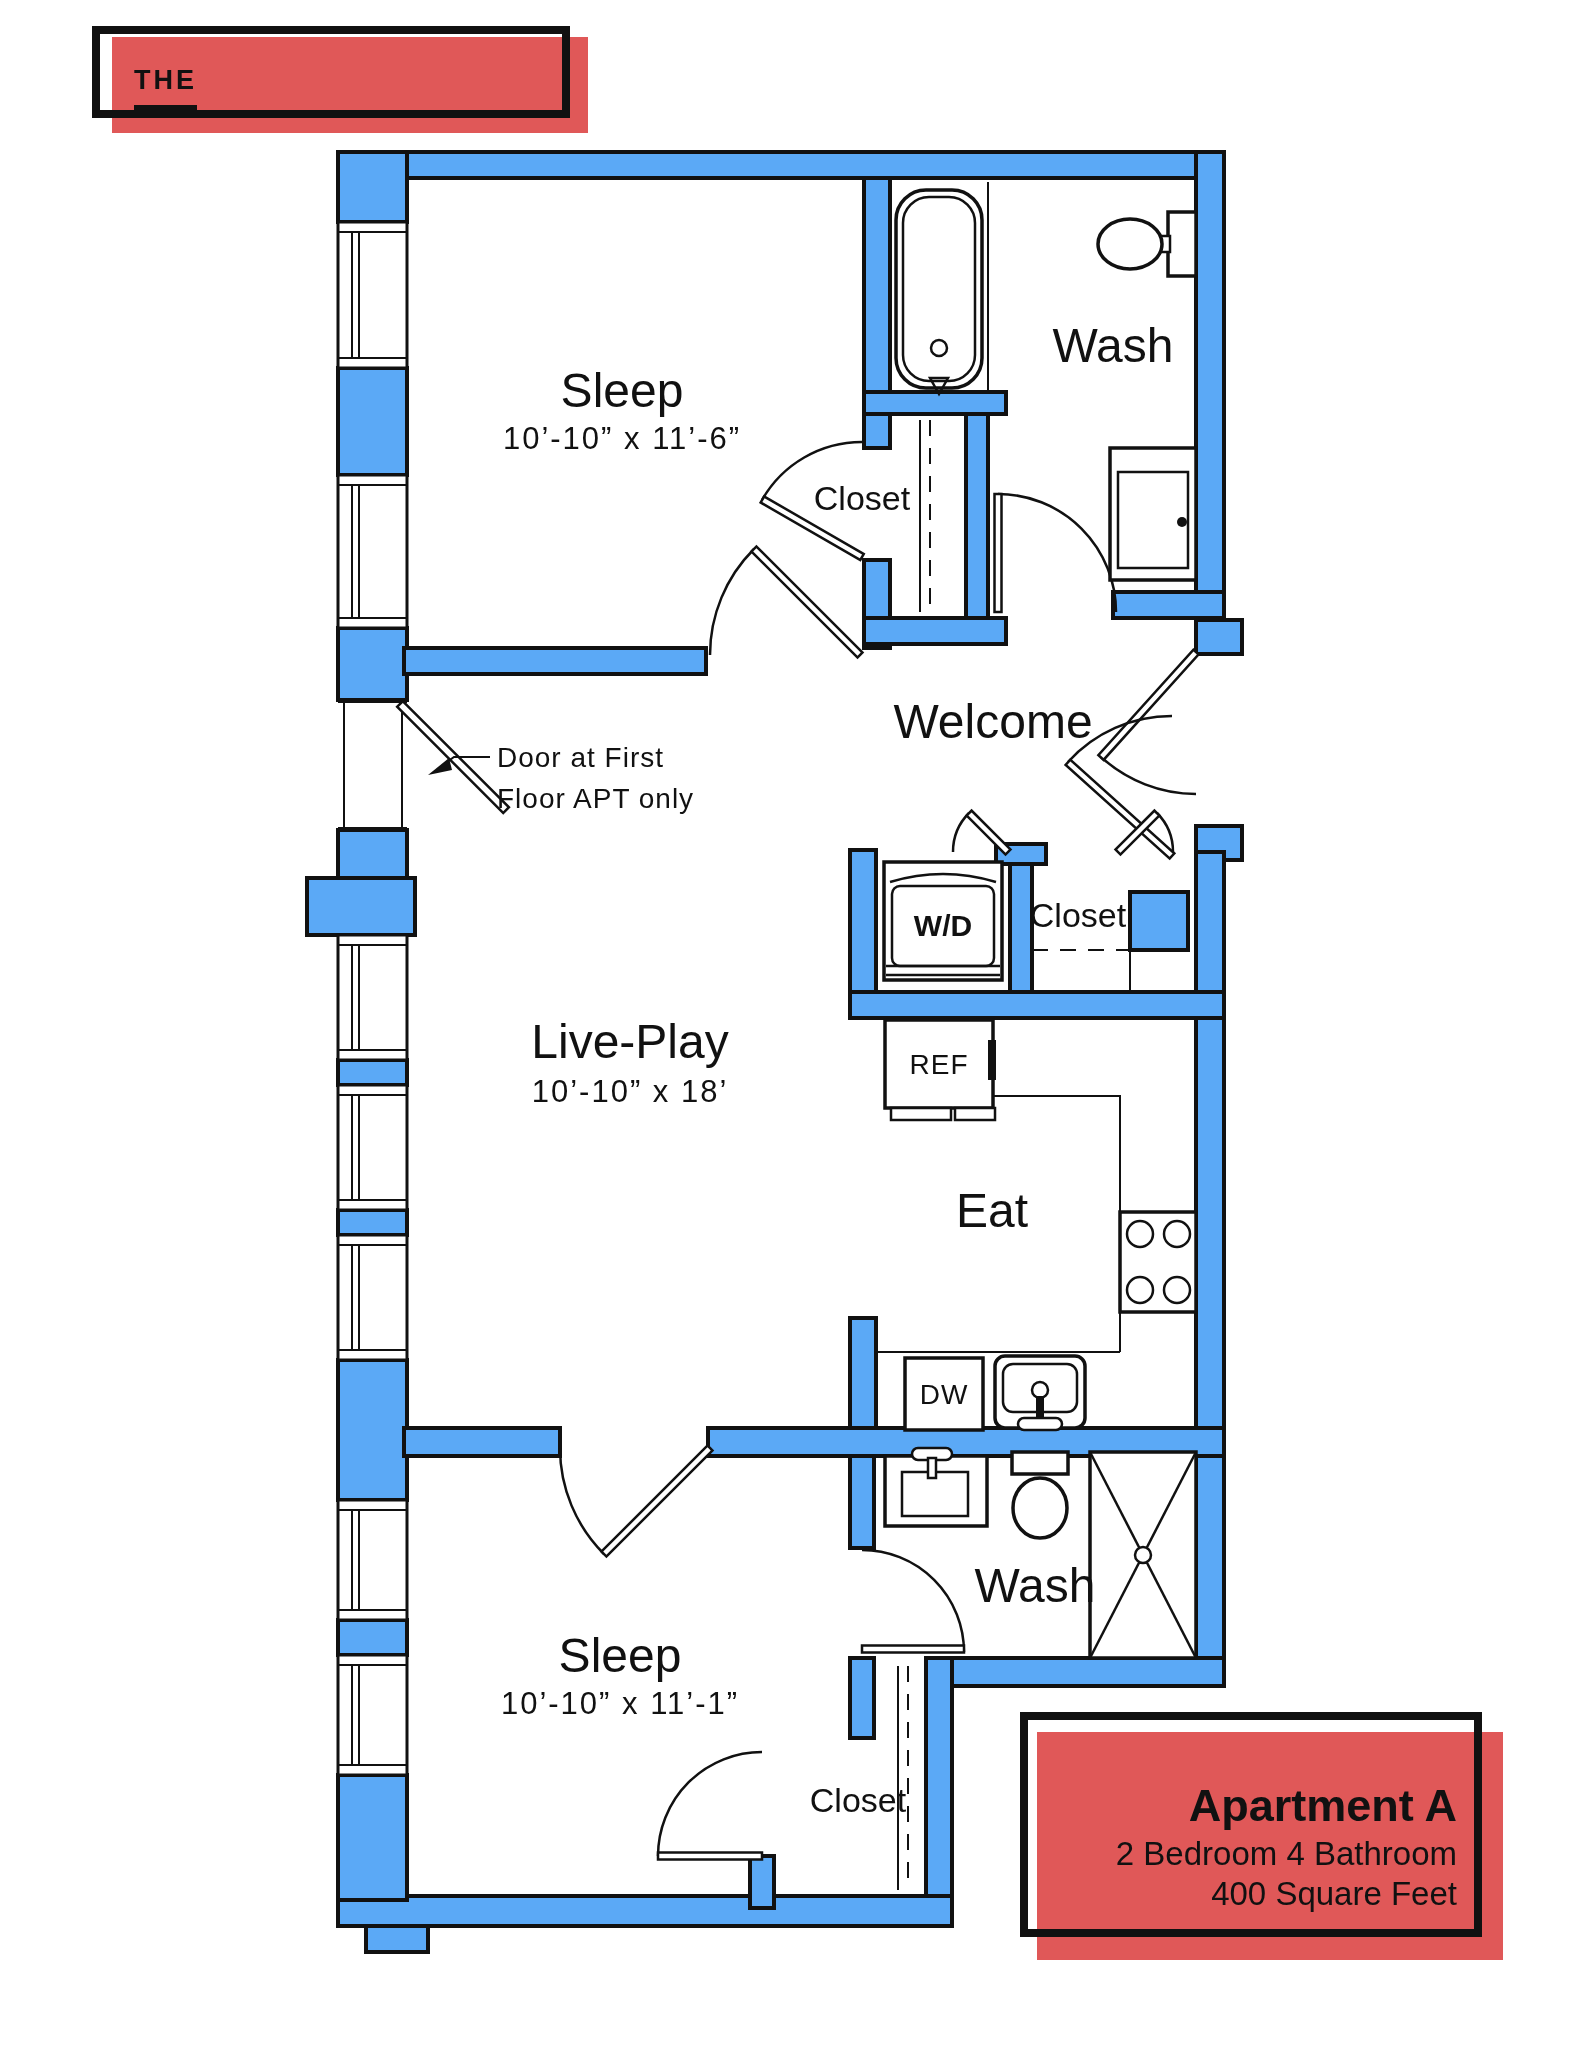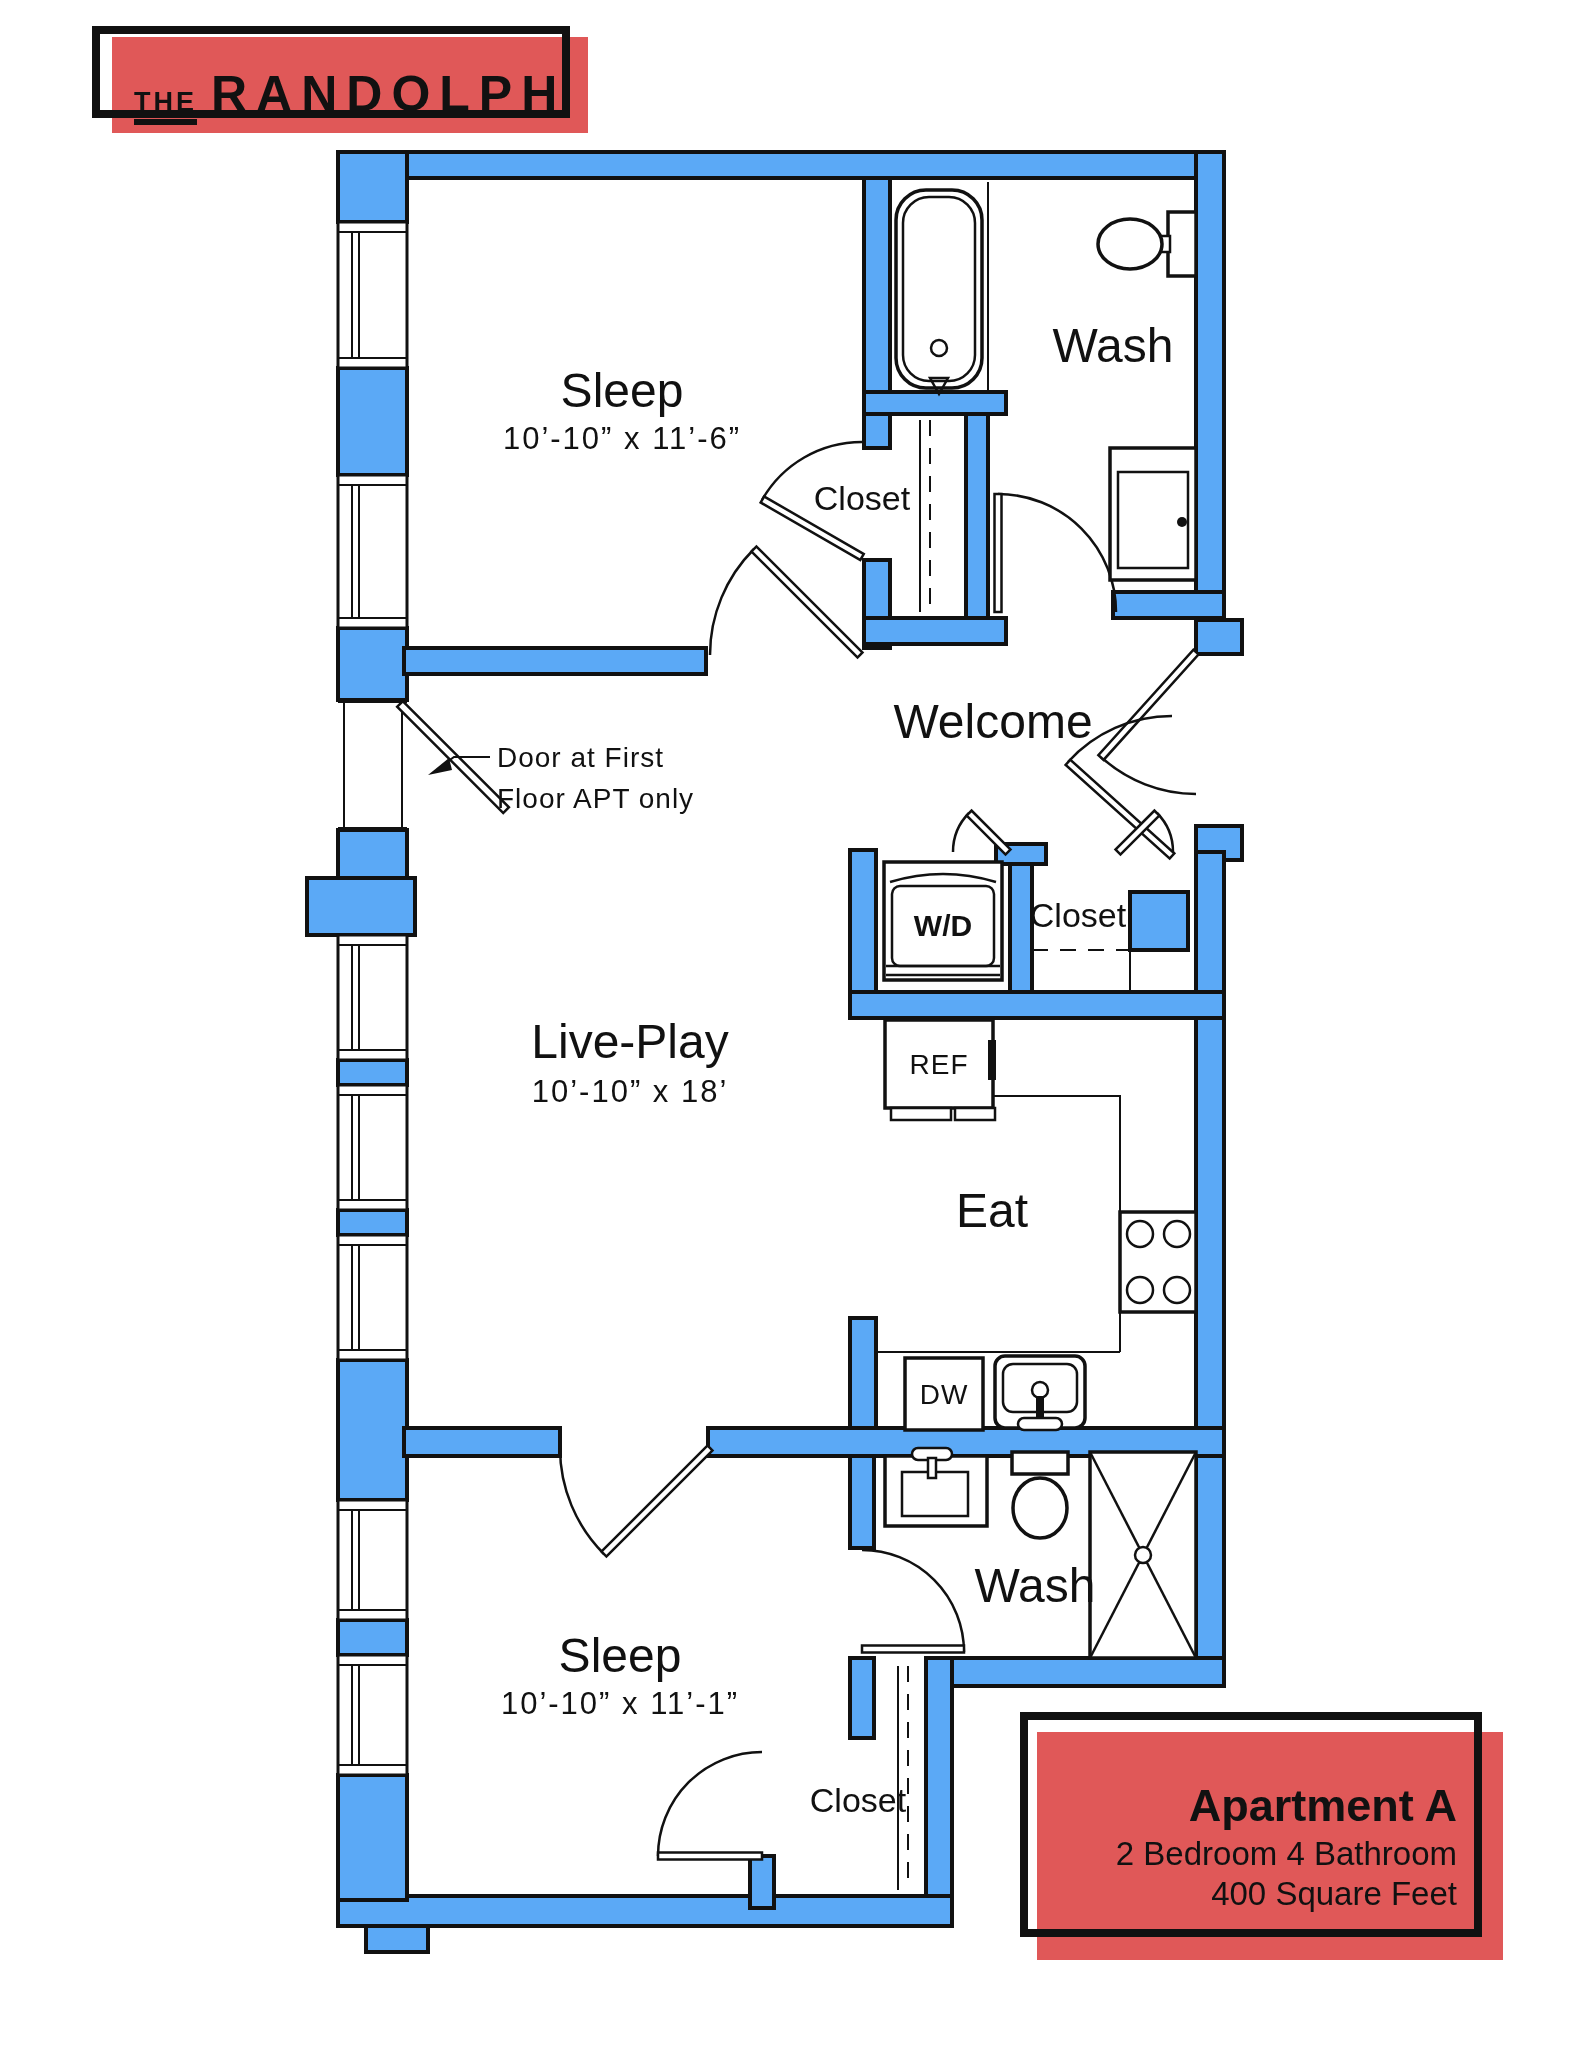--- a/index.html
+++ b/index.html
@@ -26,21 +26,21 @@
   .tiny-label{font-size:28px;text-anchor:middle;letter-spacing:1px;}
   .wd-label{font-size:30px;text-anchor:middle;font-weight:bold;}
   .anno{font-size:28px;text-anchor:start;letter-spacing:1px;}
 
   
   .logo-red{position:absolute;left:112px;top:37px;width:476px;height:96px;
     background:var(--accent-red,#E05858);display:flex;align-items:baseline;
     padding-left:22px;box-sizing:border-box;}
   .logo-red .inner{display:flex;align-items:baseline;margin-top:28px;}
   .logo-the{font-size:27px;font-weight:bold;letter-spacing:3px;
-    border-bottom:6px solid #111;padding-bottom:1px;margin-right:14px;}
+    border-bottom:6px solid #111;padding-bottom:9px;margin-right:14px;}
   .logo-name{font-size:50px;font-weight:bold;letter-spacing:9px;}
   .logo-frame{position:absolute;left:92px;top:26px;width:478px;height:92px;
     border:8px solid #111;box-sizing:border-box;background:transparent;}
 
   
   .card-red{position:absolute;left:1037px;top:1732px;width:466px;height:228px;
     background:var(--accent-red,#E05858);box-sizing:border-box;
     display:flex;flex-direction:column;justify-content:center;align-items:flex-end;
     padding-right:46px;text-align:right;}
   .card-title{font-size:45px;font-weight:bold;line-height:1.25;}
@@ -324,21 +324,20 @@
 
       <text class="anno" x="497" y="767">Door at First</text>
       <text class="anno" x="497" y="808">Floor APT only</text>
     </g>
   </svg>
 
   <div>
     <div class="logo-red">
       <div class="inner">
         <span class="logo-the">THE</span>
-        <span class="logo-name">RANDOLPH</span>
       </div>
     </div>
     <div class="logo-frame"></div>
   </div>
 
   <div>
     <div class="card-red">
       <div class="card-title">Apartment A</div>
       <div class="card-line">2 Bedroom 4 Bathroom</div>
       <div class="card-line">400 Square Feet</div>

